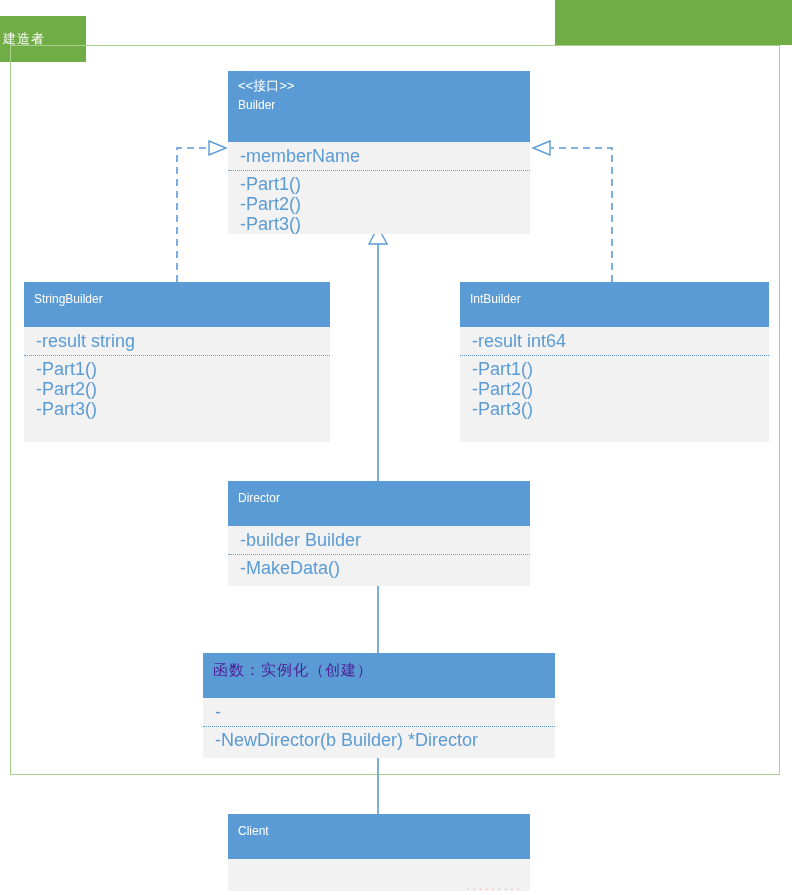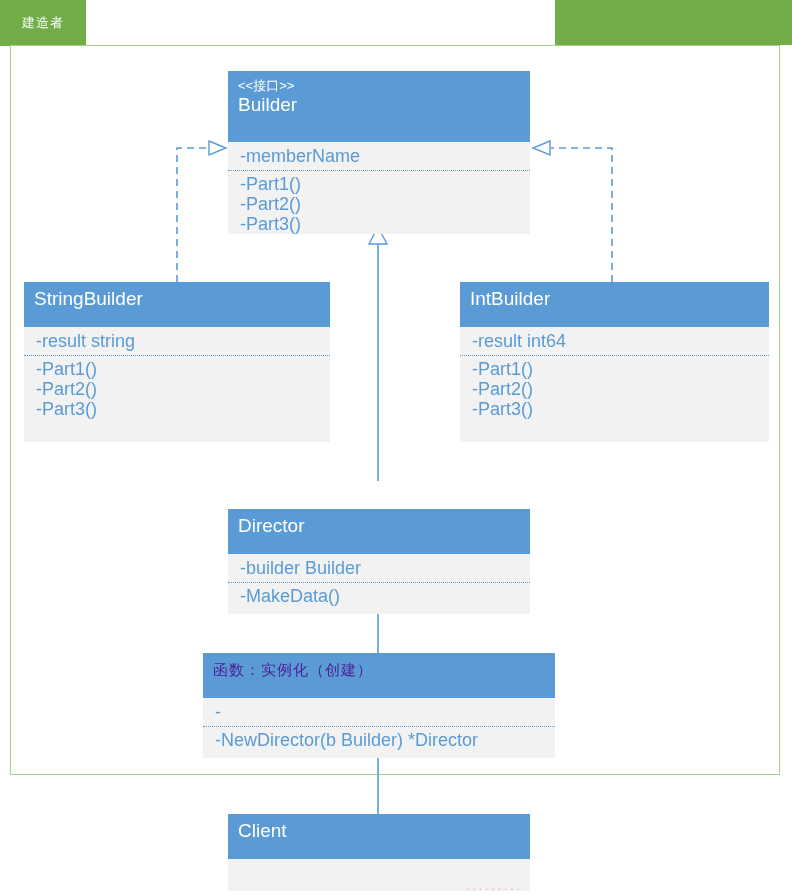--- a/index.html
+++ b/index.html
@@ -16,27 +16,27 @@
   }
 
   
   #tab-strip {
     position: absolute;
     left: 0; top: 0;
     width: 792px; height: 46px;
   }
   #tab-title {
     position: absolute;
-    left: 0; top: 0;
+    left: 0; top: 16px;
     width: 86px; height: 46px;
     background: #70ad47;
     color: #ffffff;
     font-size: 13px;
     line-height: 46px;
-    padding-left: 22px;
+    padding-left: 3px;
     box-sizing: border-box;
     letter-spacing: 1px;
   }
   #tab-right-block {
     position: absolute;
     left: 555px; top: 0;
     width: 237px; height: 45px;
     background: #70ad47;
   }
 
@@ -70,21 +70,21 @@
     box-sizing: border-box;
     padding: 6px 10px 4px 10px;
     overflow: hidden;
   }
   .uml-stereotype {
     font-size: 13px;
     line-height: 17px;
     color: #ffffff;
   }
   .uml-name {
-    font-size: 19px;
+    font-size: 12px;
     line-height: 22px;
     color: #ffffff;
   }
   .uml-name-cn {
     font-size: 15px;
     line-height: 22px;
     color: #4c1d95;
     letter-spacing: 1px;
   }
   .uml-attrs {
@@ -100,21 +100,21 @@
     font-size: 18px;
     line-height: 20px;
     color: #5b9bd5;
     white-space: pre;
   }
 
   
   #box-builder       { left: 228px; top: 71px;  width: 302px; height: 163px; }
   #box-stringbuilder { left: 24px;  top: 282px; width: 306px; height: 160px; }
   #box-intbuilder    { left: 460px; top: 282px; width: 309px; height: 160px; }
-  #box-director      { left: 228px; top: 481px; width: 302px; height: 105px; margin-top: 28px; }
+  #box-director      { left: 228px; top: 481px; width: 302px; height: 105px; }
   #box-newdirector   { left: 203px; top: 653px; width: 352px; height: 105px; }
   #box-client        { left: 228px; top: 814px; width: 302px; height: 77px; }
 
   #box-client .uml-attrs {
     border-bottom: none;
     width: 40px;
     height: 30px;
     padding: 0;
   }
 

